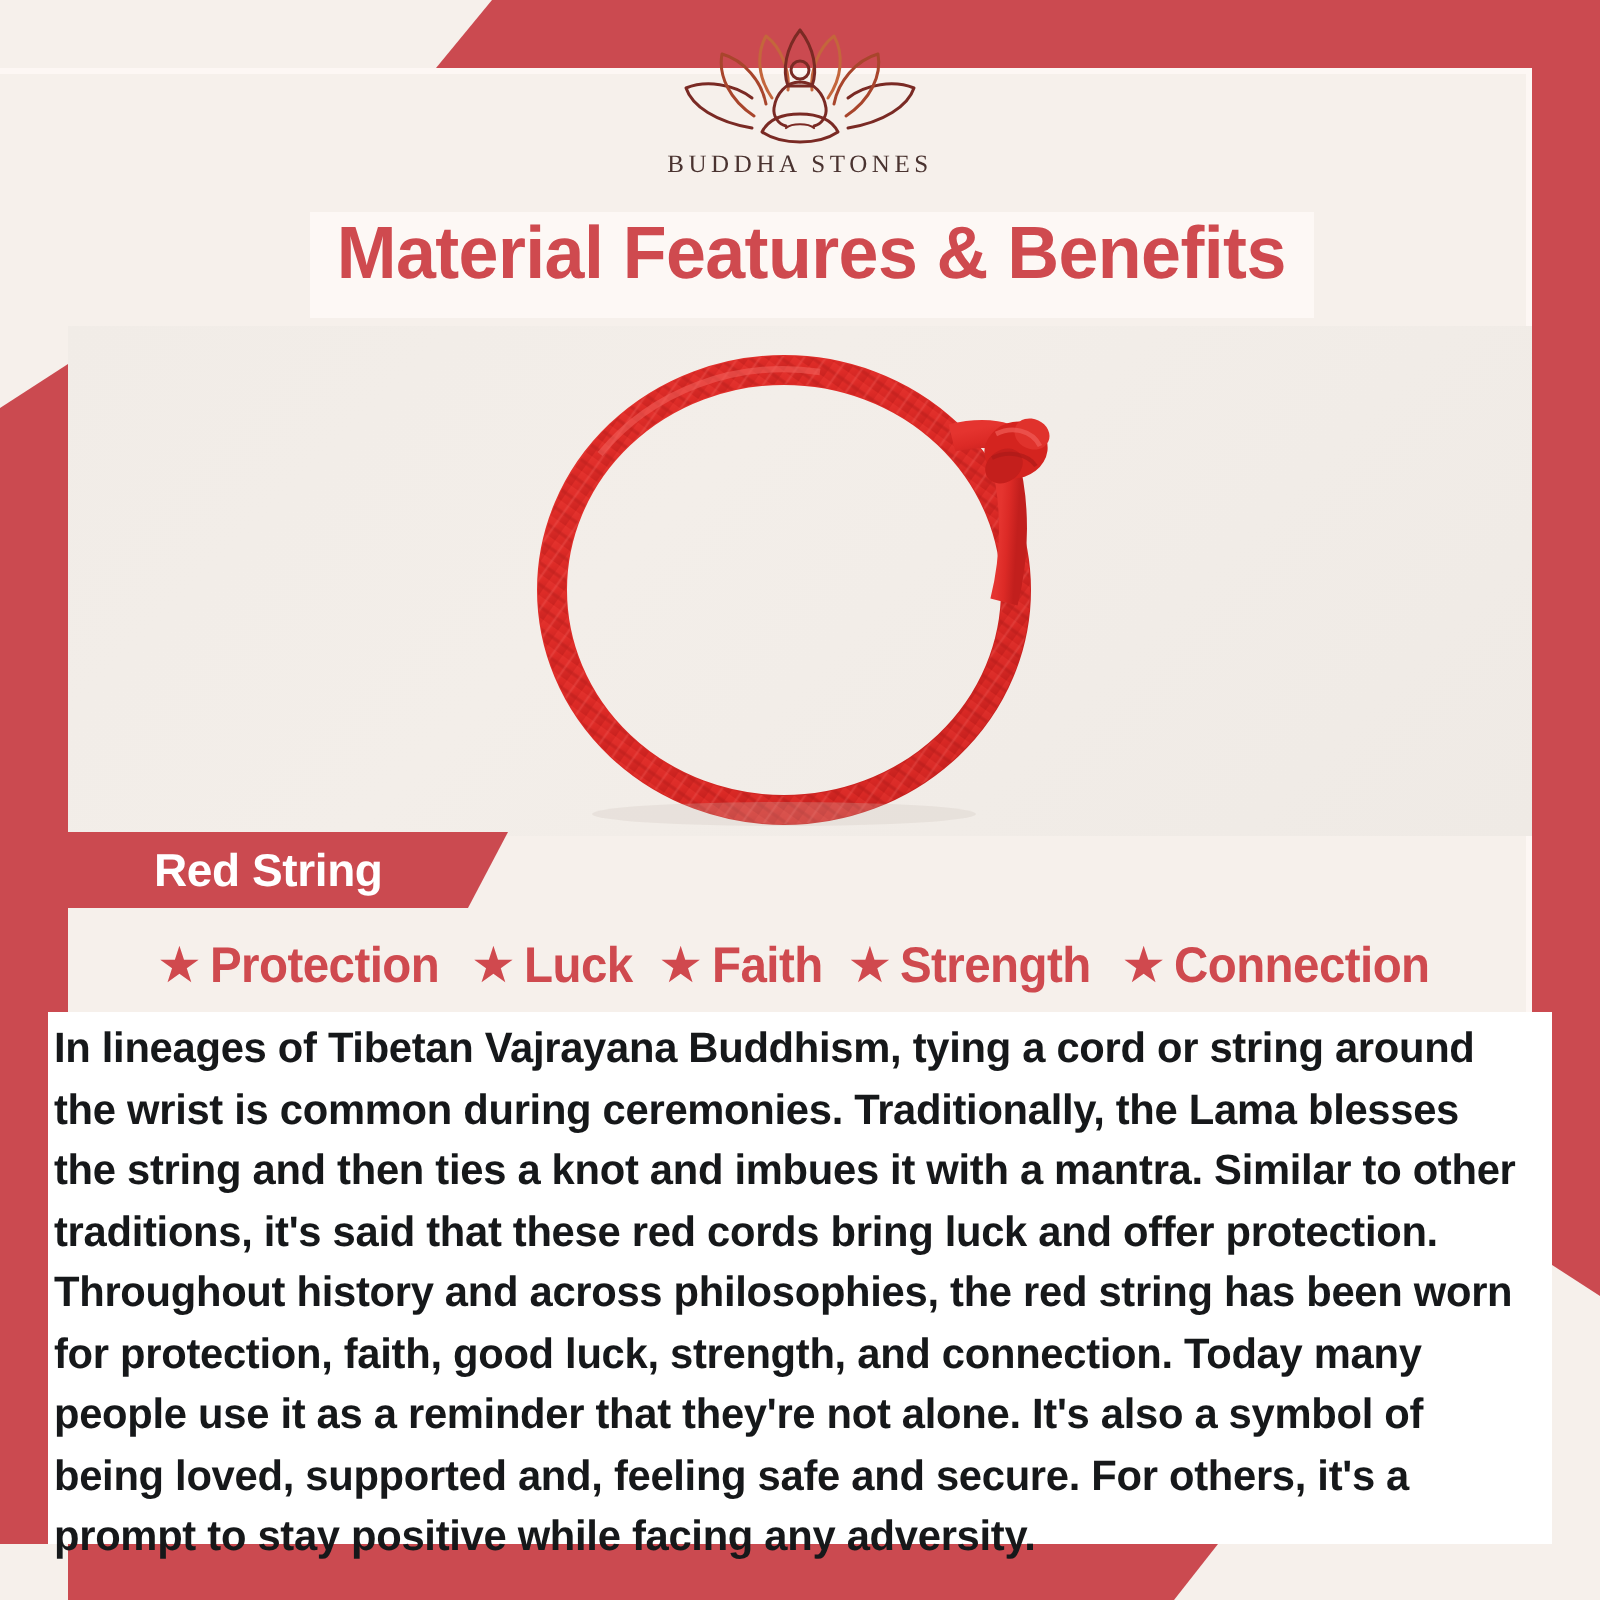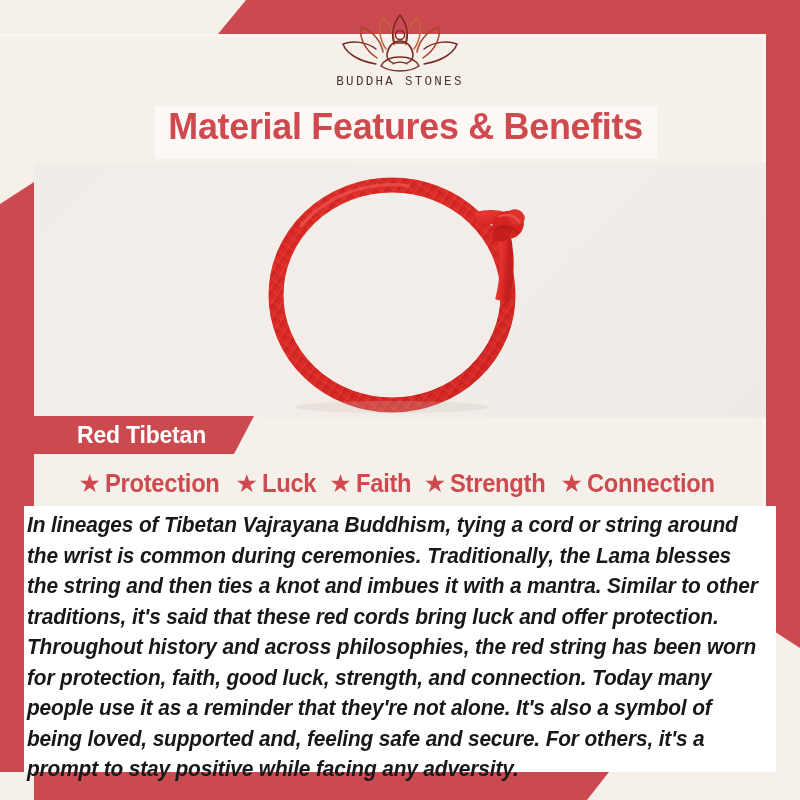--- a/index.html
+++ b/index.html
@@ -83,21 +83,21 @@
     align-items: center;
     justify-content: flex-start;
   }
   .logo-mark {
     width: 118px;
     height: 62px;
     display: block;
   }
   .logo-word {
     margin-top: 1px;
-    font-family: Liberation Mono, monospace;
+    font-family: Liberation Serif, serif;
     font-size: 12.5px;
     letter-spacing: 2.3px;
     color: #4a3330;
     font-weight: 400;
   }
 
   
   .title-banner {
     position: absolute;
     top: 106px;
@@ -196,21 +196,20 @@
   
   .body-box {
     position: absolute;
     top: 506px;
     left: 24px;
     width: 752px;
     height: 266px;
     background: #ffffff;
     padding: 4px 2px 0 3px;
     box-sizing: border-box;
-    font-style: italic;
   }
   .body-copy {
     font-family: "Liberation Sans Narrow", "Liberation Sans", sans-serif;
     font-size: 21.2px;
     line-height: 30.5px;
     font-weight: 700;
     color: #16181a;
     letter-spacing: -0.15px;
     margin: 0;
     text-align: left;
@@ -293,21 +292,21 @@
         <ellipse cx="262" cy="66" rx="10" ry="8" fill="#c41f1c" transform="rotate(-35 262 66)"></ellipse>
         <path d="M258 50 C 266 46, 276 48, 280 56" fill="none" stroke="#ef5a54" stroke-width="2.4" opacity="0.75"></path>
         <path d="M256 62 C 264 58, 274 60, 278 66" fill="none" stroke="#a81917" stroke-width="2" opacity="0.6"></path>
       </g>
 
       <ellipse cx="152" cy="240" rx="96" ry="6" fill="#cdbfb7" opacity="0.25"></ellipse>
     </svg>
   </div>
 
   <div class="label-banner">
-    <span class="label-text">Red Tibetan</span>
+    <span class="label-text">Red String</span>
   </div>
 
   <div class="benefits">
     <div class="benefit">
       <span class="star">★</span>
       <span class="blabel">Protection</span>
     </div>
     <div class="benefit">
       <span class="star">★</span>
       <span class="blabel">Luck</span>

